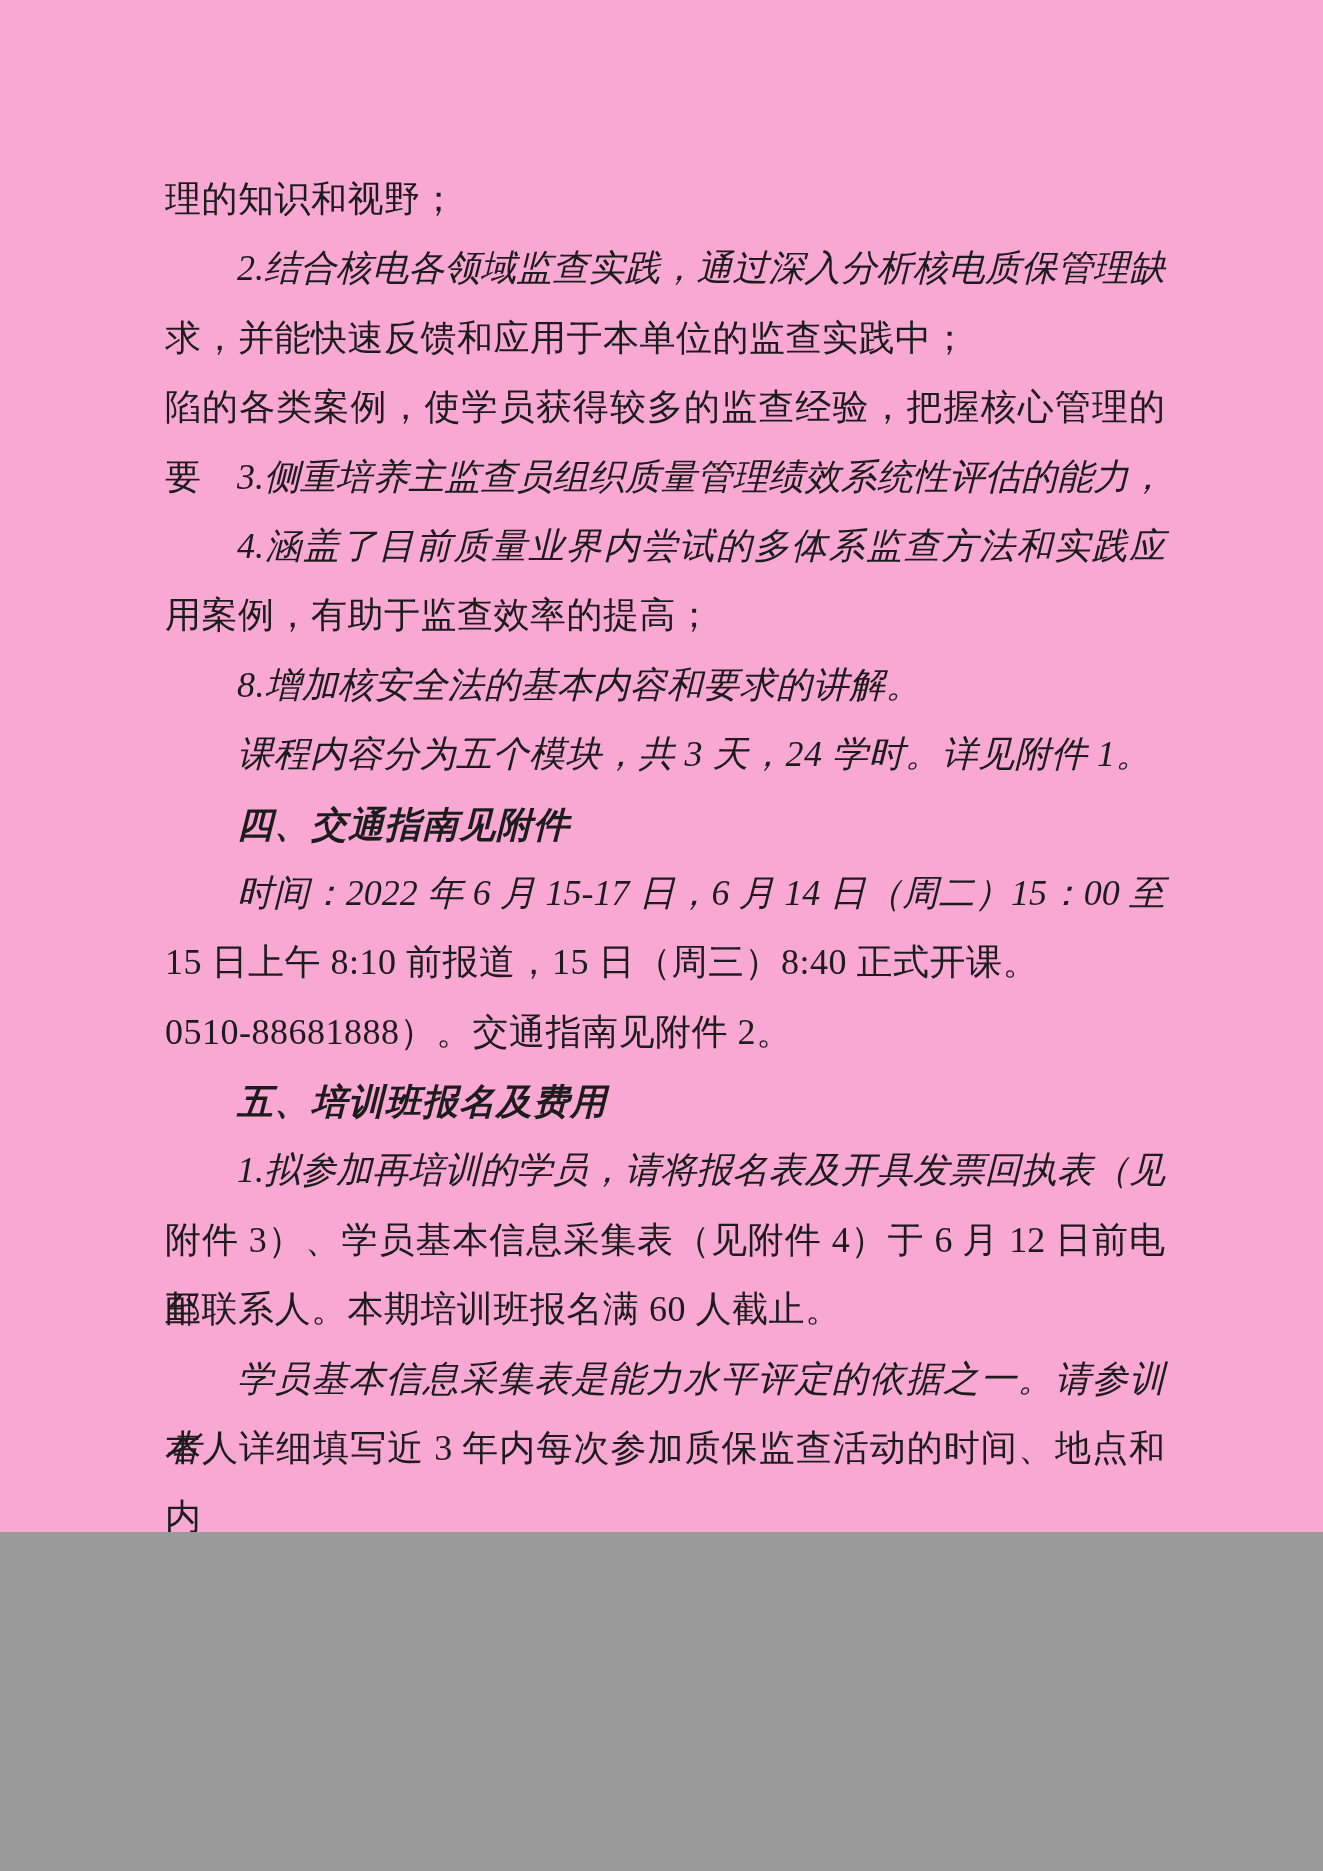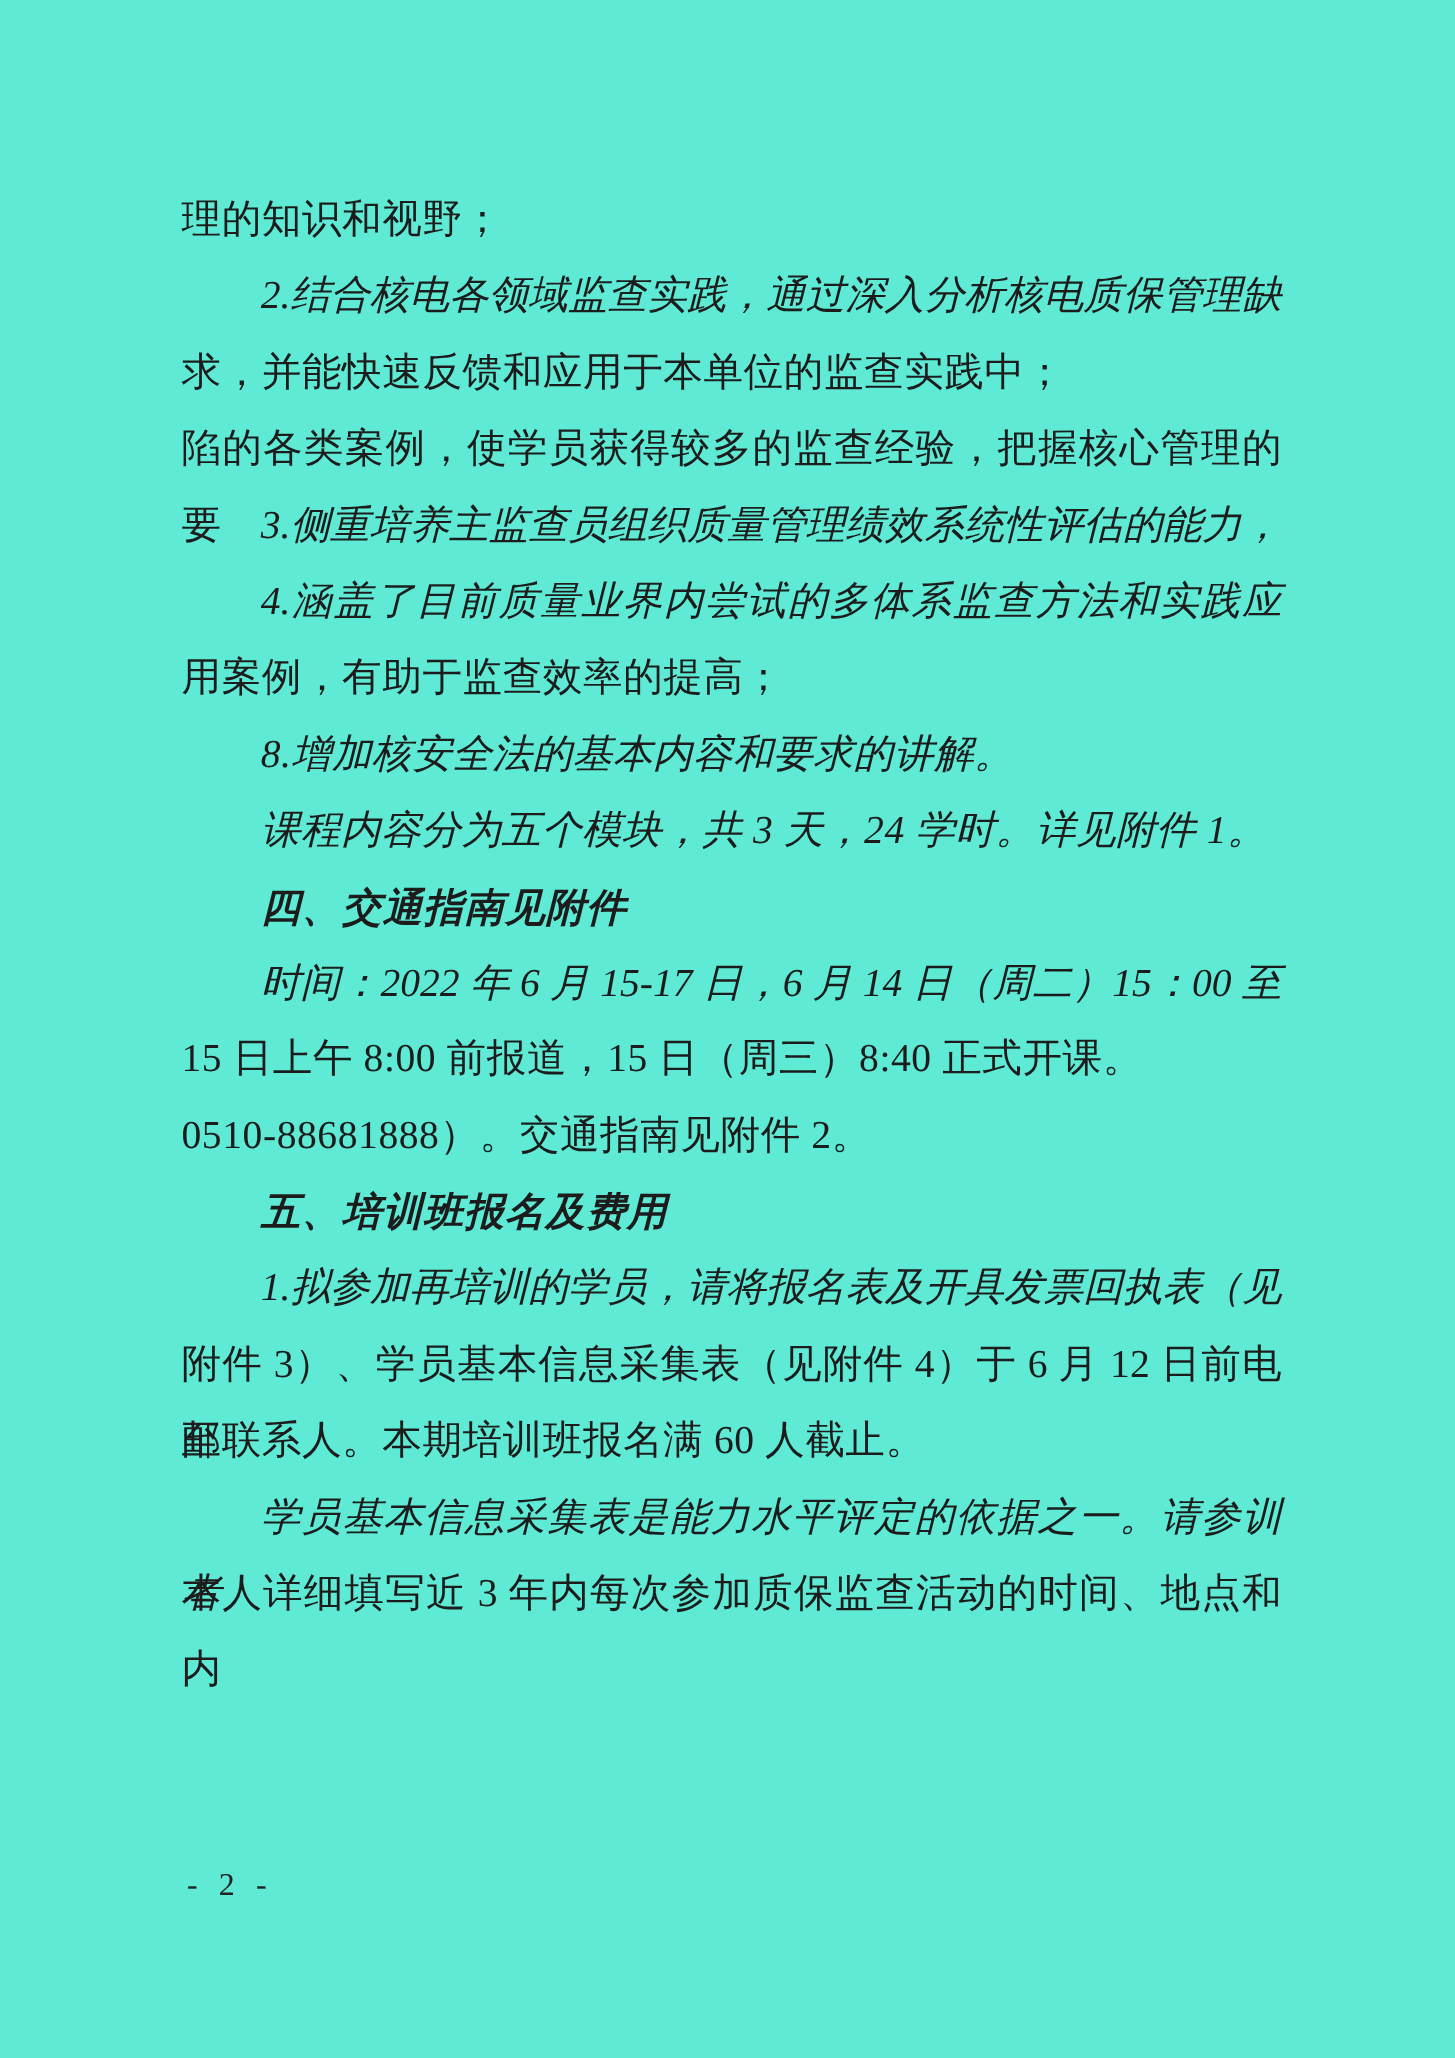--- a/index.html
+++ b/index.html
@@ -3,22 +3,22 @@
 <meta charset="utf-8">
 <style>
   html, body {
     margin: 0;
     padding: 0;
     background: #9a9a9a;
   }
   .page {
     position: relative;
     width: 1323px;
-    height: 1871px;
-    background: #5eead4;
+    height: 1532px;
+    background: #f9a8d4;
     margin: 0 auto;
     overflow: hidden;
     font-family: "Liberation Serif", serif;
     color: #1c1c1c;
   }
   .content {
     position: absolute;
     left: 165px;
     top: 165px;
     width: 1000px;
@@ -65,21 +65,21 @@
     <div class="line indent justify">2.结合核电各领域监查实践，通过深入分析核电质保管理缺</div>
     <div class="line">求，并能快速反馈和应用于本单位的监查实践中；</div>
     <div class="line justify">陷的各类案例，使学员获得较多的监查经验，把握核心管理的要</div>
     <div class="line indent justify">3.侧重培养主监查员组织质量管理绩效系统性评估的能力，</div>
     <div class="line indent justify">4.涵盖了目前质量业界内尝试的多体系监查方法和实践应</div>
     <div class="line">用案例，有助于监查效率的提高；</div>
     <div class="line indent">8.增加核安全法的基本内容和要求的讲解。</div>
     <div class="line indent">课程内容分为五个模块，共 3 天，24 学时。详见附件 1。</div>
     <div class="line indent heading">四、交通指南见附件</div>
     <div class="line indent justify">时间：2022 年 6 月 15-17 日，6 月 14 日（周二）15：00 至</div>
-    <div class="line">15 日上午 8:00 前报道，15 日（周三）8:40 正式开课。</div>
+    <div class="line">15 日上午 8:10 前报道，15 日（周三）8:40 正式开课。</div>
     <div class="line">0510-88681888）。交通指南见附件 2。</div>
     <div class="line indent heading">五、培训班报名及费用</div>
     <div class="line indent justify">1.拟参加再培训的学员，请将报名表及开具发票回执表（见</div>
     <div class="line justify">附件 3）、学员基本信息采集表（见附件 4）于 6 月 12 日前电邮</div>
     <div class="line">至联系人。本期培训班报名满 60 人截止。</div>
     <div class="line indent justify">学员基本信息采集表是能力水平评定的依据之一。请参训者</div>
     <div class="line justify">本人详细填写近 3 年内每次参加质保监查活动的时间、地点和内</div>
   </div>
   <div class="page-number">- 2 -</div>
 </div>

